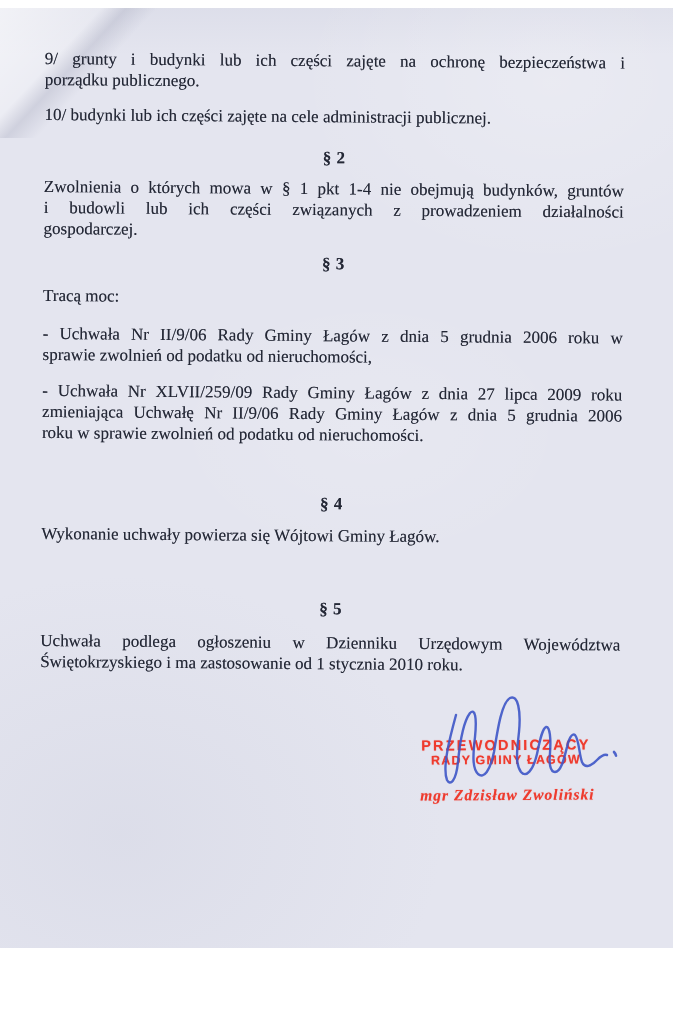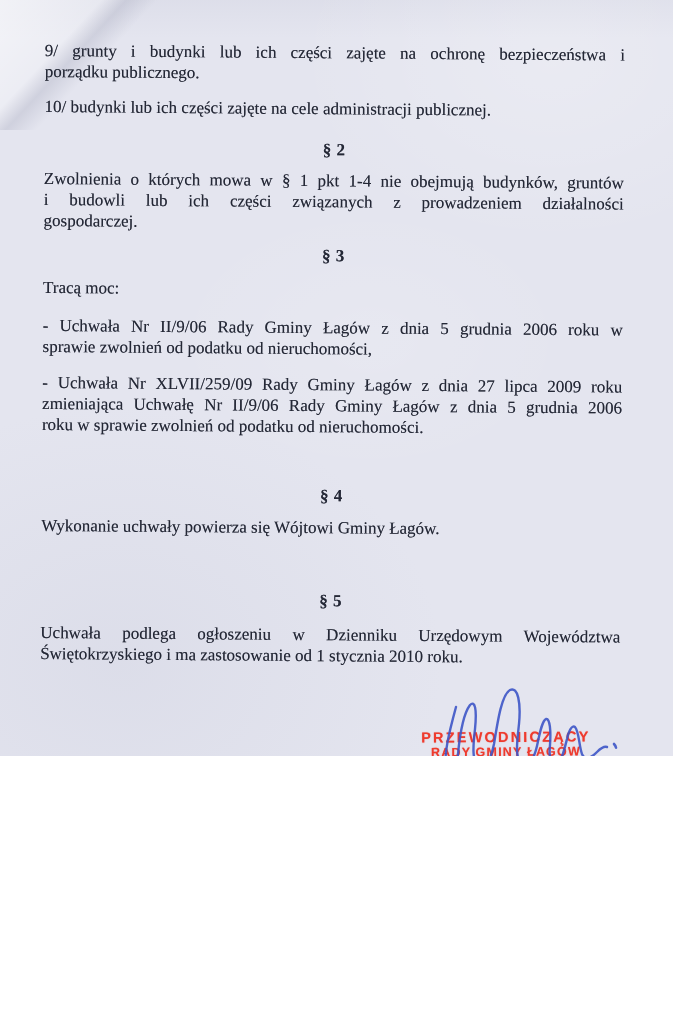--- a/index.html
+++ b/index.html
@@ -8,28 +8,29 @@
     --stamp-red: #ee3b2e;
     --signature-blue: #3d55c6;
   }
   * { margin: 0; padding: 0; box-sizing: border-box; }
   html, body { width: 673px; height: 1024px; overflow: hidden; }
   body { font-family: "Liberation Serif", "DejaVu Serif", serif; }
 
   .sheet {
     position: relative;
     width: 673px;
-    height: 756px;
+    height: 940px;
     background-color: var(--paper, #e4e5ef);
     background-image:
       radial-gradient(ellipse 420px 300px at 82% 8%, rgba(255,255,255,.22), transparent 62%),
       radial-gradient(ellipse 520px 420px at 18% 88%, rgba(188,191,210,.20), transparent 62%),
       radial-gradient(ellipse 300px 200px at 55% 45%, rgba(255,255,255,.12), transparent 70%),
       linear-gradient(180deg, rgba(205,207,222,.30), rgba(228,229,240,0) 5%);
     overflow: hidden;
+    margin-top: 8px;
   }
 
   
   .crease {
     position: absolute;
     left: 0; top: 0;
     width: 160px; height: 130px;
     background: linear-gradient(133deg,
       rgba(255,255,255,.60) 0%,
       rgba(255,255,255,.30) 36%,

